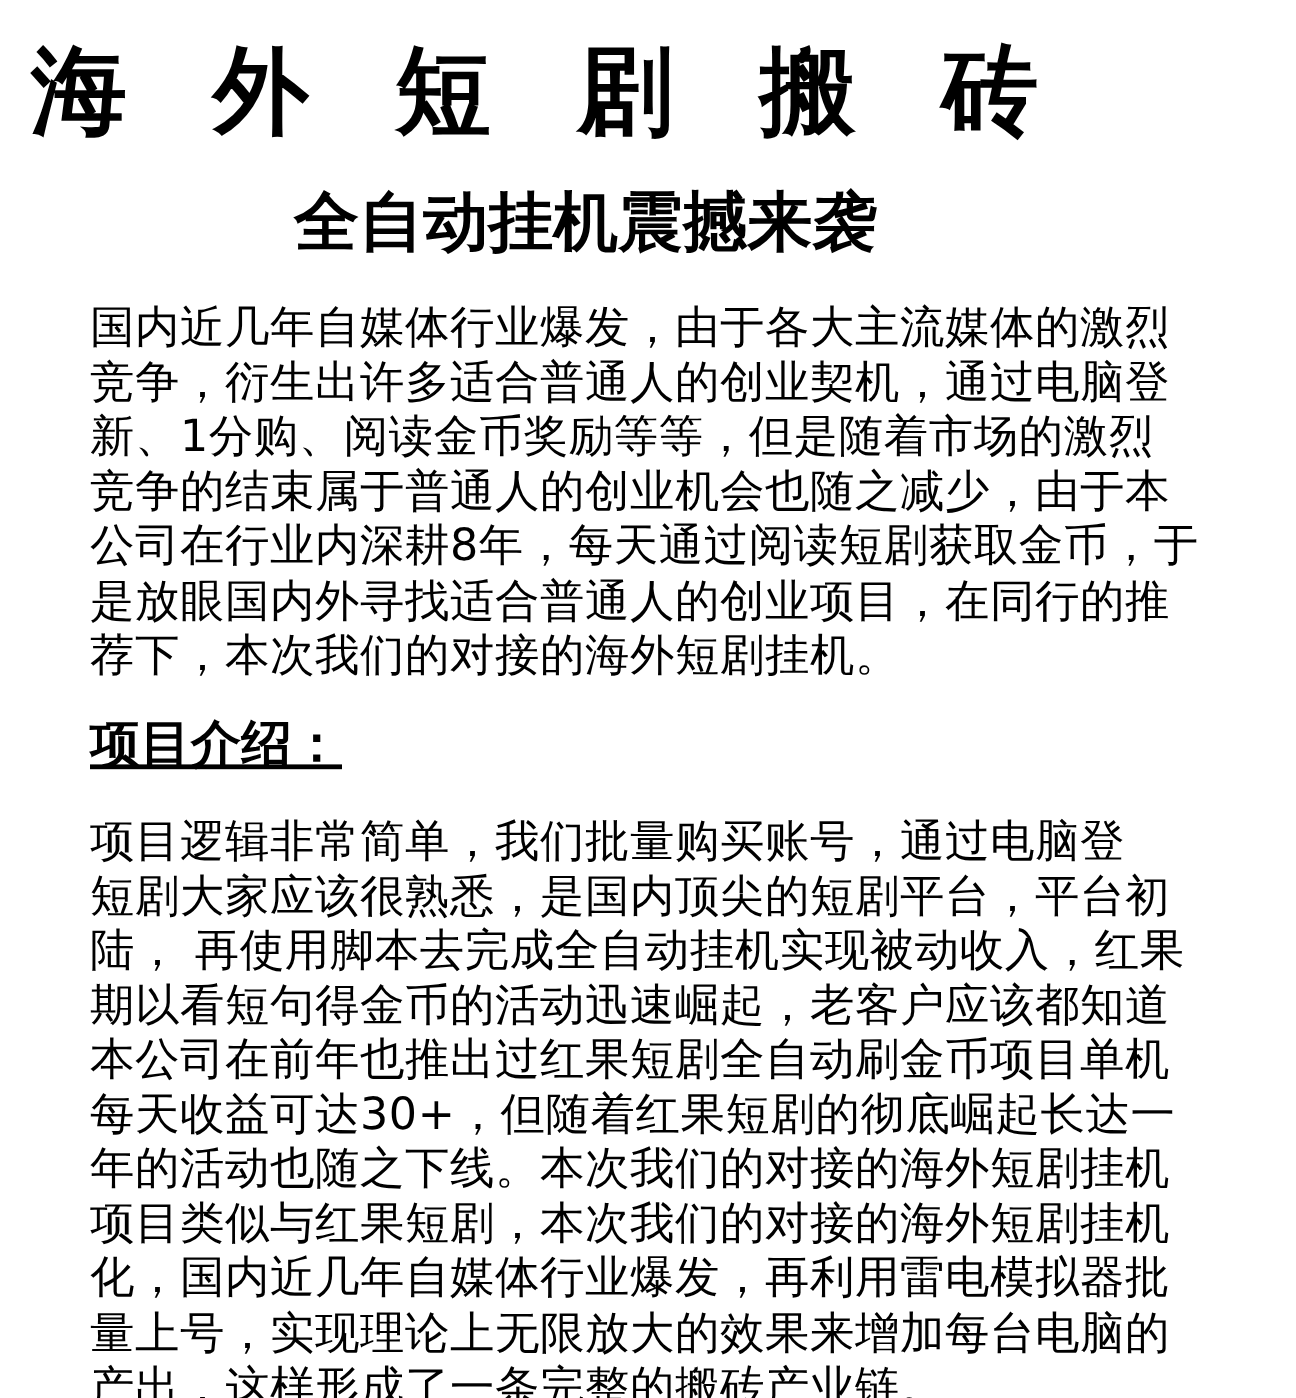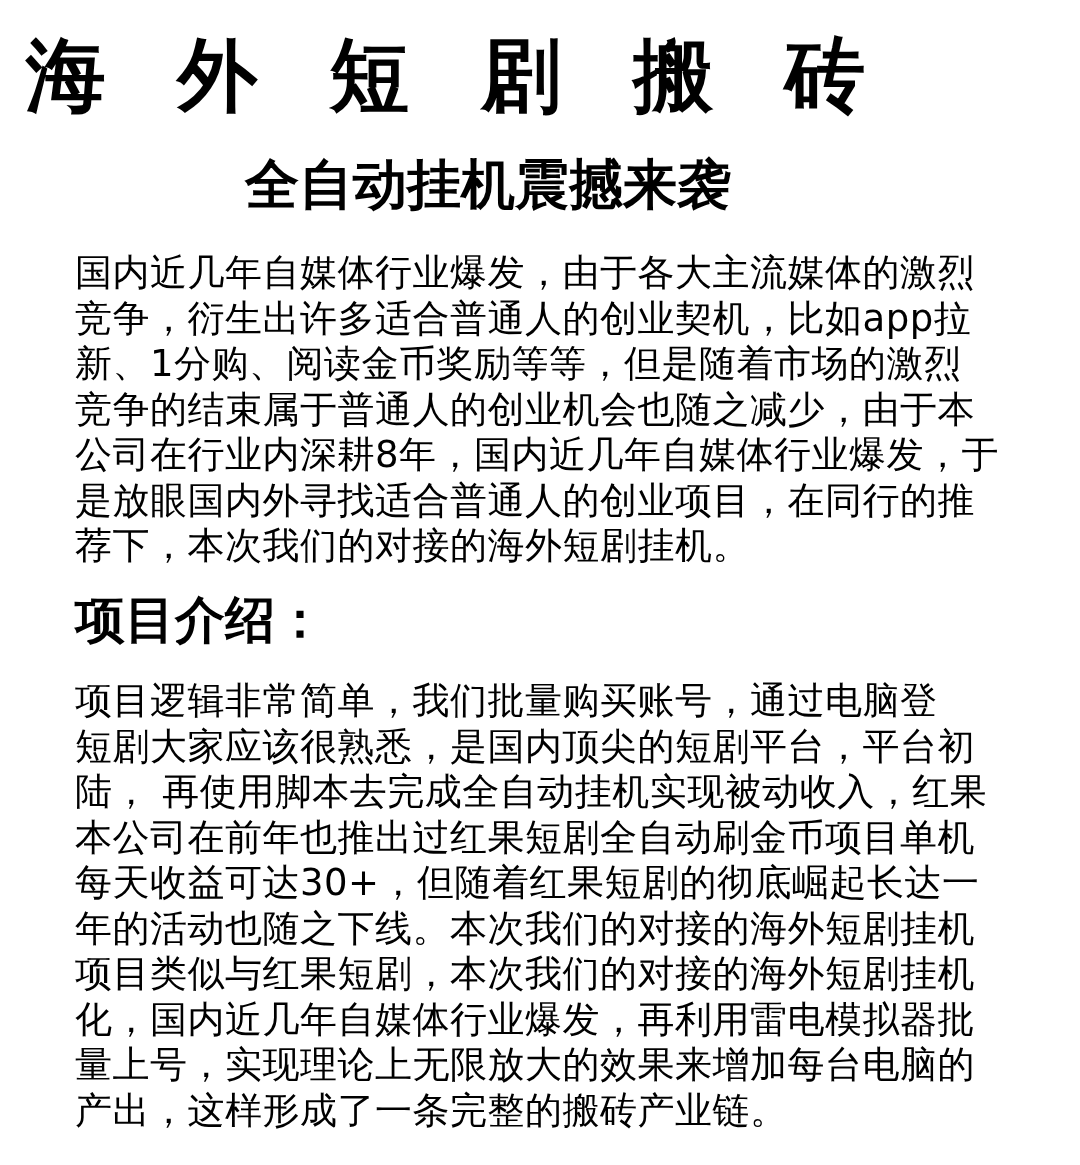--- a/index.html
+++ b/index.html
@@ -58,52 +58,54 @@
       line-height: 45.5px;
       height: 45.5px;
       white-space: nowrap;
       letter-spacing: 0.5px;
     }
     .para-intro { top: 250px; }
     .section-heading {
       position: absolute;
       left: 75px;
       top: 590px;
-      font-size: 50px;
+      font-size: 42px;
       font-weight: bold;
       line-height: 60px;
       white-space: nowrap;
+      text-decoration: underline;
     }
     .para-project { top: 678px; }
   </style>
 </head>
 <body>
 
 <div class="page">
 
   <h1 class="title" style="margin:0;">海 外 短 剧 搬 砖</h1>
 
   <h2 class="subtitle" style="margin:0;">全自动挂机震撼来袭</h2>
 
   <div class="para para-intro">
     <span class="line">国内近几年自媒体行业爆发，由于各大主流媒体的激烈</span>
-    <span class="line">竞争，衍生出许多适合普通人的创业契机，比如app拉</span>
+    <span class="line">竞争，衍生出许多适合普通人的创业契机，通过电脑登</span>
     <span class="line">新、1分购、阅读金币奖励等等，但是随着市场的激烈</span>
     <span class="line">竞争的结束属于普通人的创业机会也随之减少，由于本</span>
-    <span class="line">公司在行业内深耕8年，国内近几年自媒体行业爆发，于</span>
+    <span class="line">公司在行业内深耕8年，每天通过阅读短剧获取金币，于</span>
     <span class="line">是放眼国内外寻找适合普通人的创业项目，在同行的推</span>
     <span class="line">荐下，本次我们的对接的海外短剧挂机。</span>
   </div>
 
   <h3 class="section-heading" style="margin:0;">项目介绍：</h3>
 
   <div class="para para-project">
     <span class="line">项目逻辑非常简单，我们批量购买账号，通过电脑登</span>
     <span class="line">短剧大家应该很熟悉，是国内顶尖的短剧平台，平台初</span>
     <span class="line">陆， 再使用脚本去完成全自动挂机实现被动收入，红果</span>
+    <span class="line">期以看短句得金币的活动迅速崛起，老客户应该都知道</span>
     <span class="line">本公司在前年也推出过红果短剧全自动刷金币项目单机</span>
     <span class="line">每天收益可达30+，但随着红果短剧的彻底崛起长达一</span>
     <span class="line">年的活动也随之下线。本次我们的对接的海外短剧挂机</span>
     <span class="line">项目类似与红果短剧，本次我们的对接的海外短剧挂机</span>
     <span class="line">化，国内近几年自媒体行业爆发，再利用雷电模拟器批</span>
     <span class="line">量上号，实现理论上无限放大的效果来增加每台电脑的</span>
     <span class="line">产出，这样形成了一条完整的搬砖产业链。</span>
   </div>
 
 </div>

